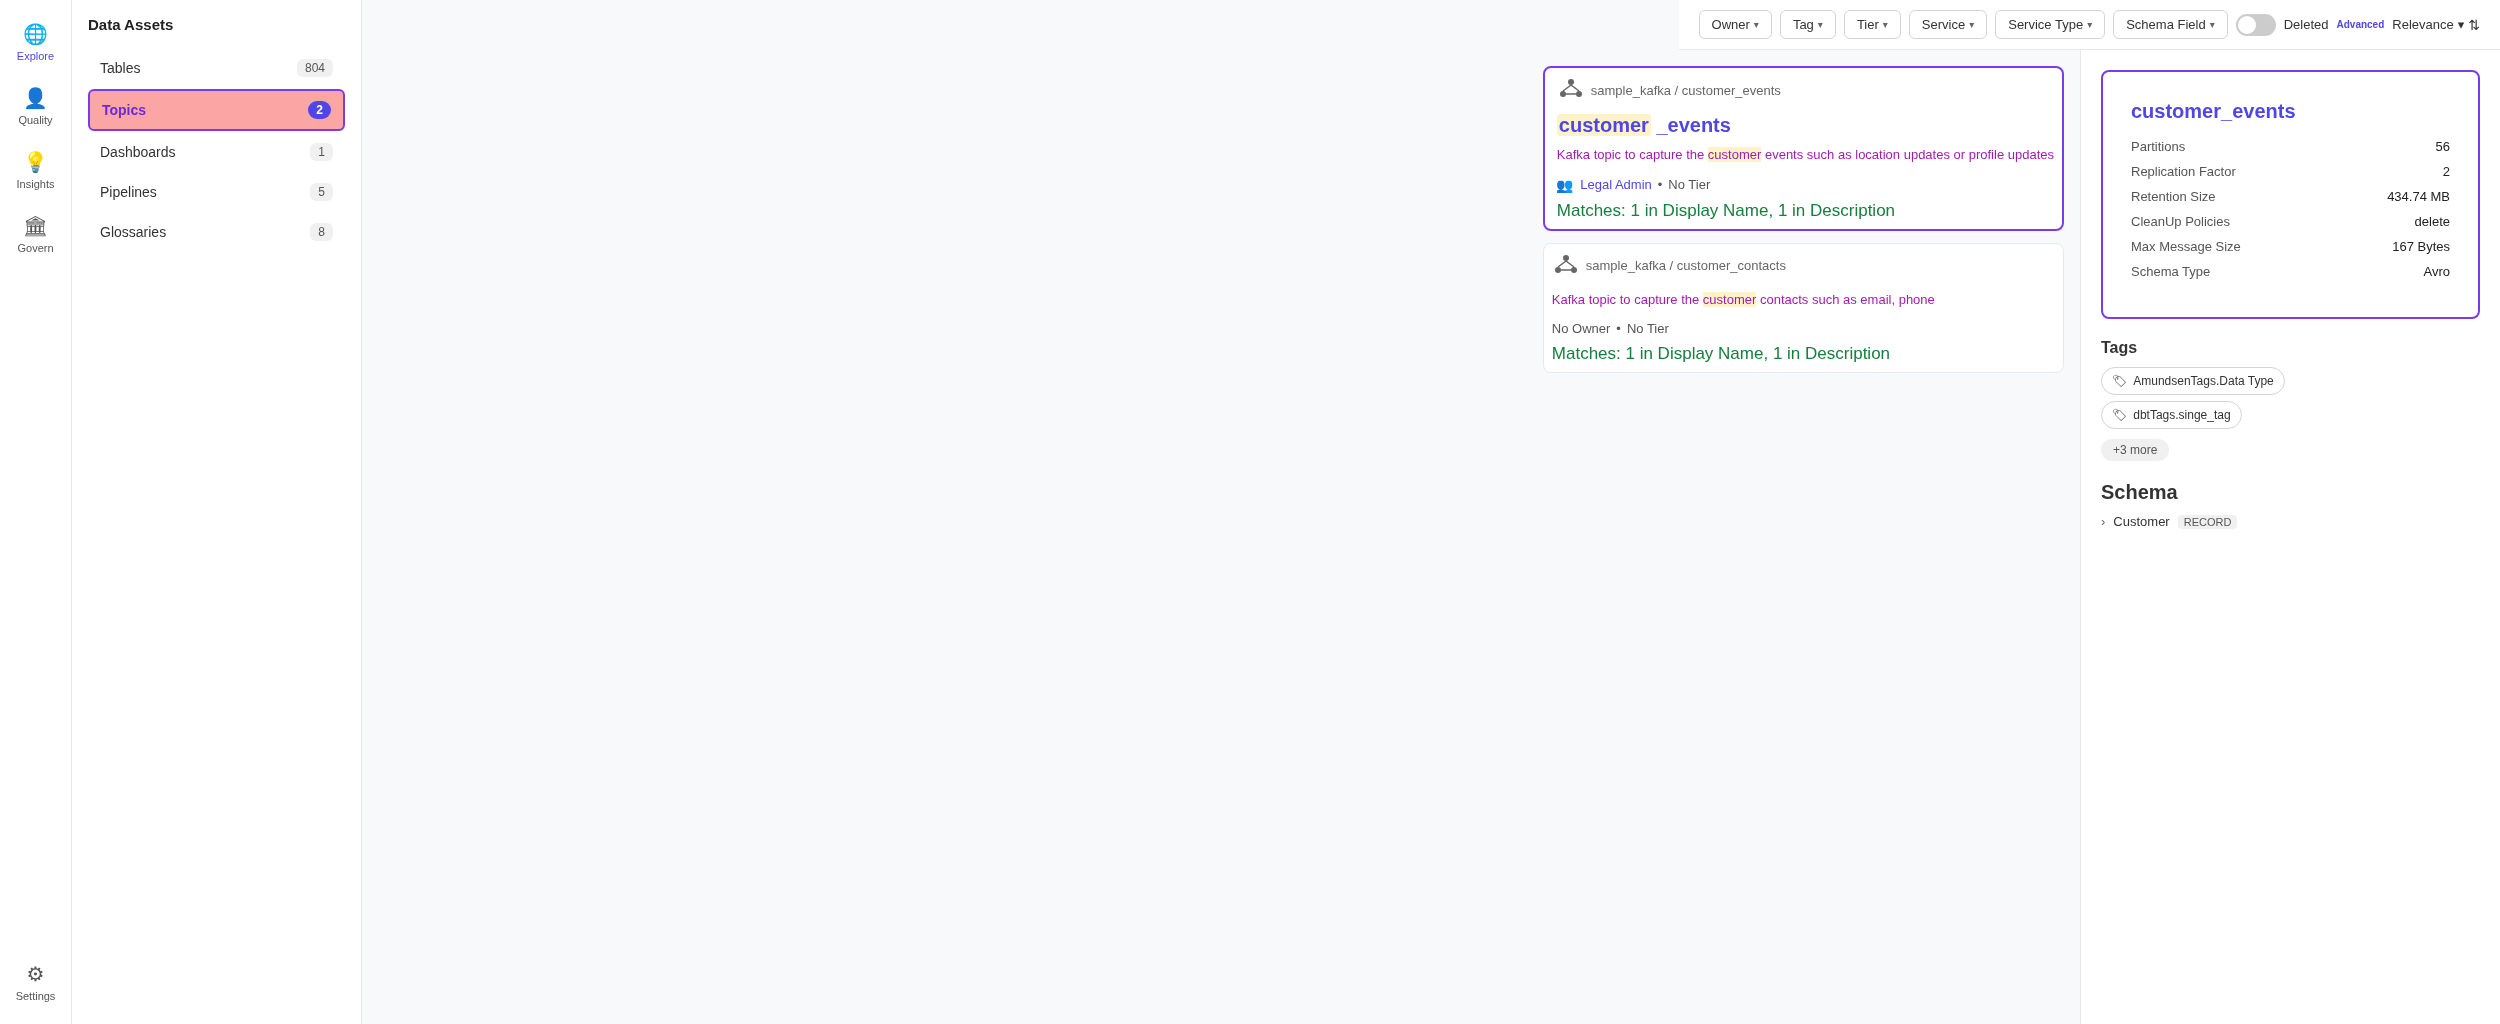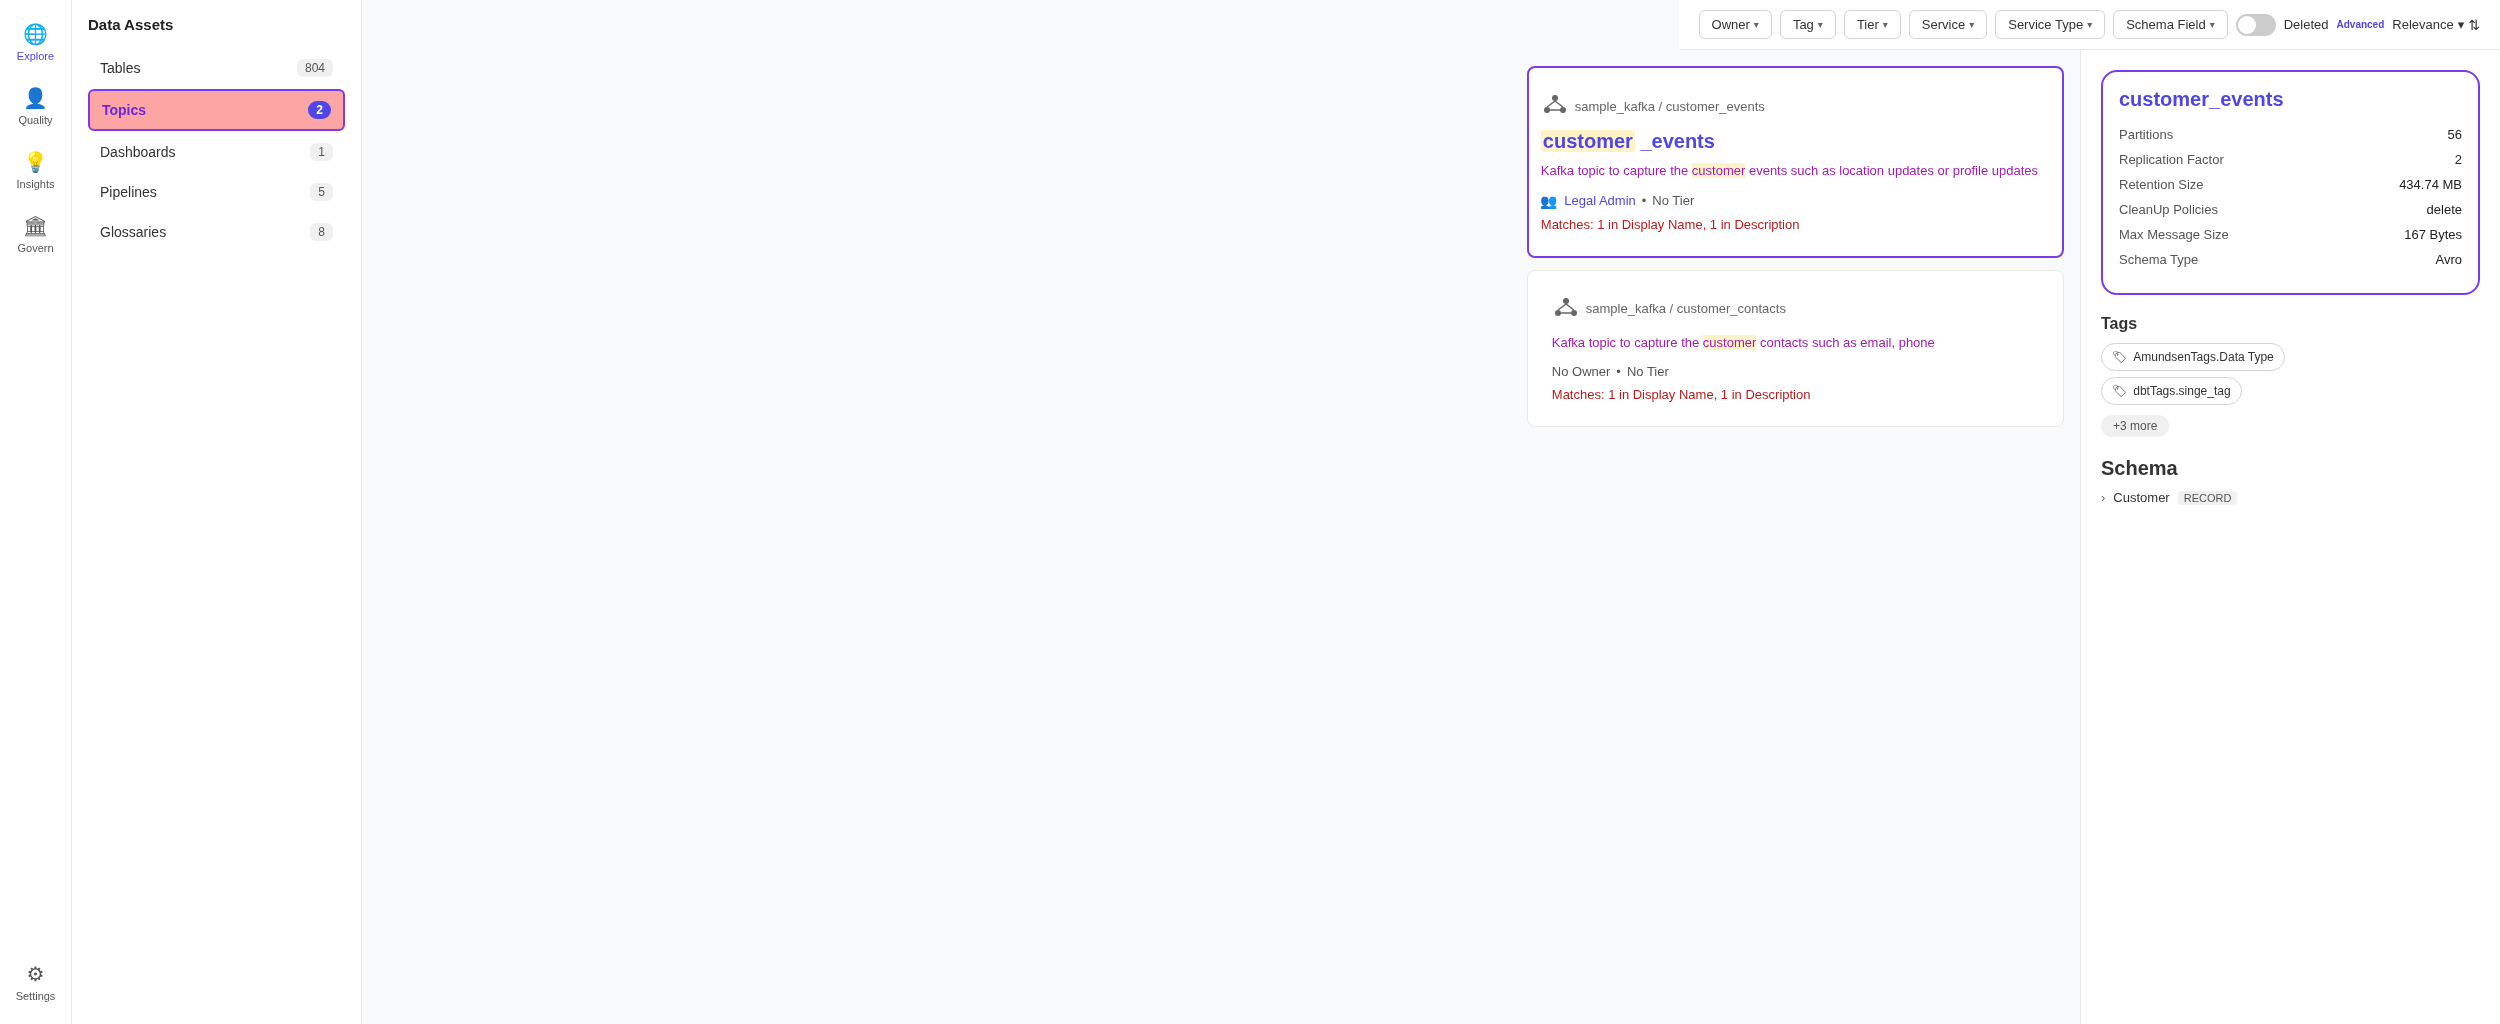--- a/index.html
+++ b/index.html
@@ -166,21 +166,21 @@
       display: flex;
       flex-direction: column;
       gap: 12px;
     }
 
     
     .result-card {
       background: #fff;
       border: 1.5px solid #e8e8e8;
       border-radius: 8px;
-      padding: 24px;
+      padding: 8px;
       cursor: pointer;
     }
     .result-card.selected {
       border: 2px solid #7c3aed;
     }
     .result-card .breadcrumb {
       display: flex;
       align-items: center;
       gap: 6px;
       margin-bottom: 10px;
@@ -222,39 +222,39 @@
       display: flex;
       align-items: center;
       gap: 6px;
       font-size: 13px;
       color: #555;
       margin-bottom: 8px;
     }
     .result-meta .owner-icon { font-size: 14px; color: #4f46e5; }
     .result-meta .owner-name { color: #4f46e5; font-weight: 500; }
     .result-matches {
-      font-size: 13px;
-      color: #b91c1c;
+      font-size: 17px;
+      color: #15803d;
     }
 
     
     .detail-panel {
       width: 420px;
       border-left: 1px solid #e8e8e8;
       background: #fff;
       overflow-y: auto;
       flex-shrink: 0;
     }
     .detail-inner {
       padding: 20px;
     }
     .detail-card {
       border: 2px solid #7c3aed;
-      border-radius: 16px;
-      padding: 16px;
+      border-radius: 8px;
+      padding: 28px;
       margin-bottom: 20px;
     }
     .detail-title {
       font-size: 20px;
       font-weight: 700;
       color: #4f46e5;
       margin-bottom: 16px;
     }
     .detail-row {
       display: flex;

